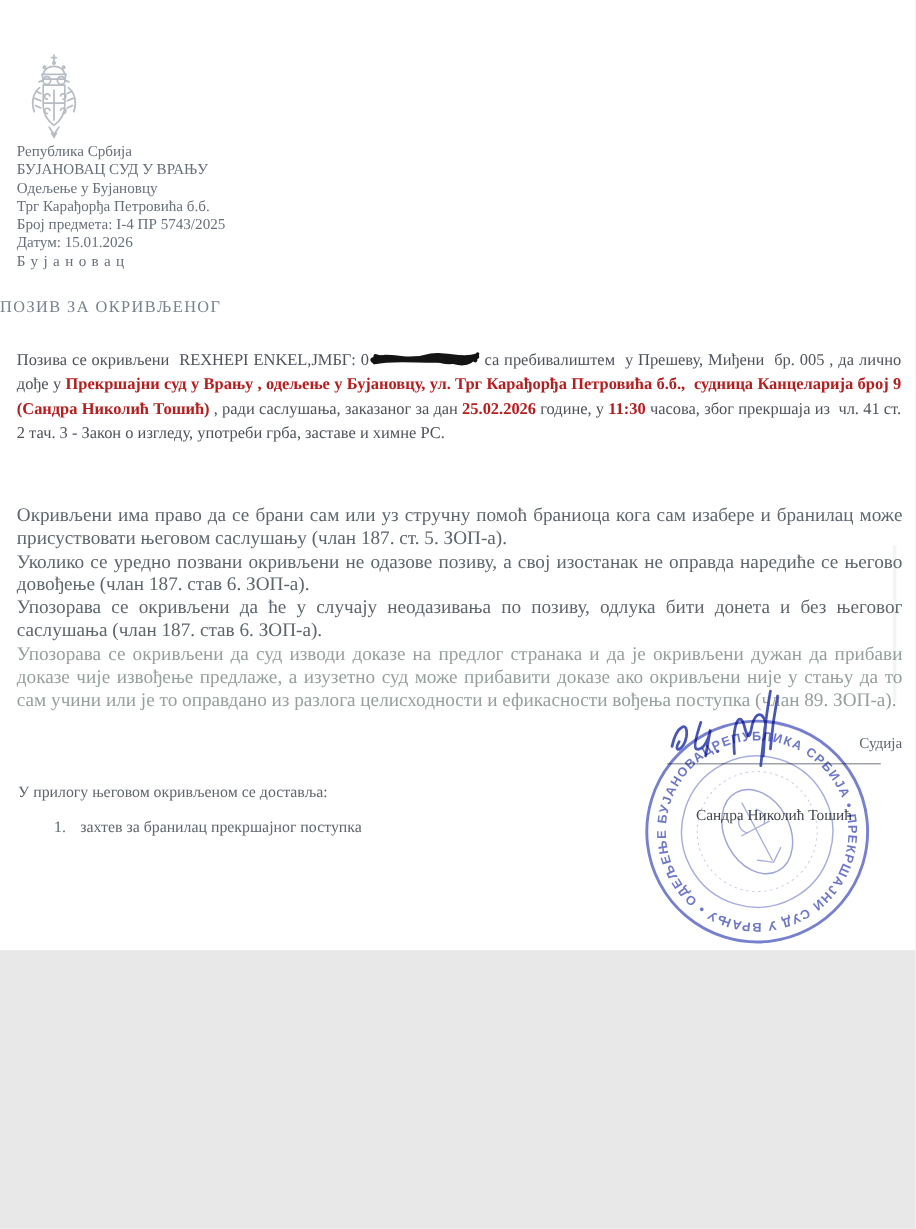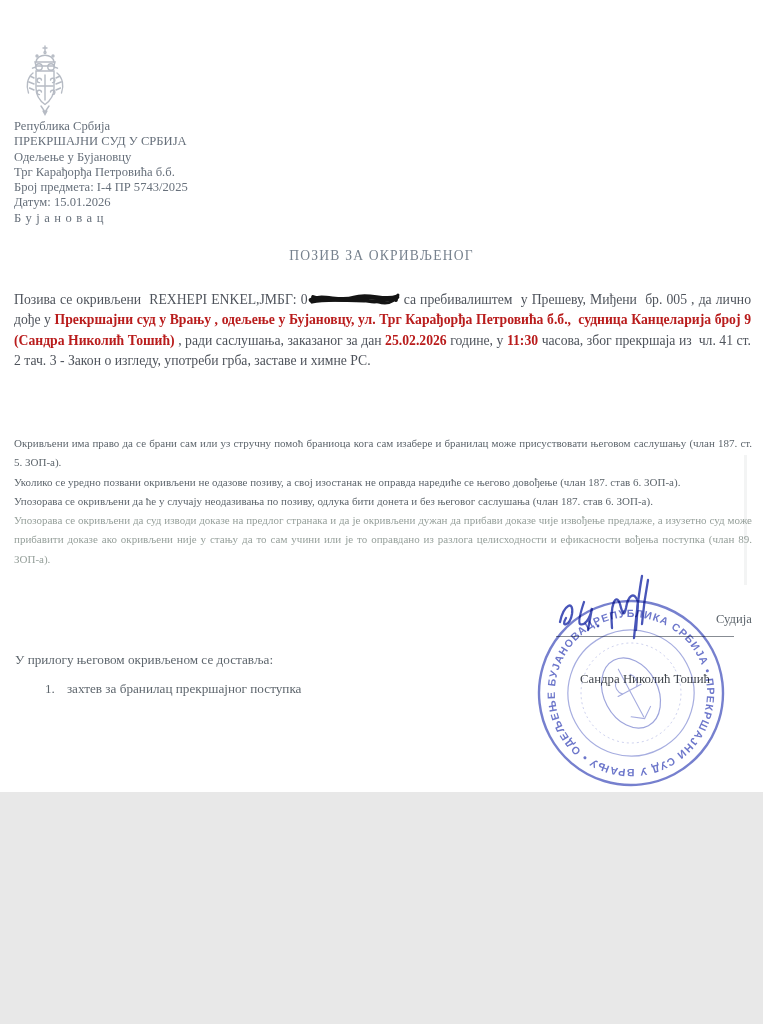--- a/index.html
+++ b/index.html
@@ -5,30 +5,30 @@
   html,body{margin:0;padding:0;background:#e8e8e8;}
   .page{
     position:relative;width:763px;height:792px;background:#ffffff;
     font-family:"Liberation Serif","DejaVu Serif",serif;overflow:hidden;
   }
   
   .coa{position:absolute;left:24px;top:45px;width:42px;height:72px;}
   .letterhead{position:absolute;left:14px;top:119px;font-size:12.6px;line-height:15.3px;color:#67707b;}
   .letterhead .city{letter-spacing:4.5px;}
   
-  .doc-title{position:absolute;left:0;top:248px;width:100%;text-align:center;
+  .doc-title{position:absolute;left:0;top:248px;width:100%;
     font-size:13.6px;color:#77828e;letter-spacing:1.2px;}
   
   .para1{position:absolute;left:14px;top:290px;width:737px;margin:0;
     font-size:13.7px;line-height:20.4px;text-align:justify;color:#4e535b;}
   .para1 b{color:#b91c1c;}
   .redact{display:inline-block;vertical-align:-2px;line-height:0;}
   
-  .advisories{position:absolute;left:14px;top:434px;width:738px;
-    font-size:11px;line-height:19.3px;text-align:justify;color:#5e666d;}
+  .advisories{position:absolute;left:14px;top:420px;width:738px;
+    font-size:16px;line-height:19.3px;text-align:justify;color:#5e666d;}
   .advisories p{margin:0;}
   .advisories p.faded{color:#96a09b;}
   
   .attach-intro{position:absolute;left:15px;top:652px;font-size:13.2px;color:#5e666d;}
   .attach-item{position:absolute;left:45px;top:681px;font-size:13.2px;color:#5e666d;}
   .attach-item .num{margin-right:12px;}
   
   .sig-scrawl{position:absolute;left:548px;top:574px;width:140px;height:66px;}
   .sig-role{position:absolute;left:716px;top:612px;font-size:12.6px;color:#5e666d;}
   .sig-line{position:absolute;left:556px;top:636px;width:178px;height:0;border-top:1px solid #878c93;}
@@ -62,21 +62,21 @@
       <path d="M33,28 C39,33 40,41 37.5,48 M36,31 l-4,2 M37,37 l-5,2 M36.5,43 l-4.5,2"></path>
       <path d="M12,26 h18 v17 c0,9 -5.5,14 -9,16.5 c-3.5,-2.5 -9,-7.5 -9,-16.5 z"></path>
       <path d="M21,30 v25 M13,41 h16"></path>
       <path d="M17.5,35 a2.2,2.2 0 1 0 -2,2.6 M26.5,35 a2.2,2.2 0 1 1 2,2.6 M17.5,47 a2.2,2.2 0 1 0 -2,2.6 M26.5,47 a2.2,2.2 0 1 1 2,2.6"></path>
       <path d="M17,61 l4,6 l4,-6 M19,66 l2,3.5 l2,-3.5"></path>
     </g>
   </svg>
 
   <div class="letterhead">
     <div>Република Србија</div>
-    <div>ПРЕКРШАЈНИ СУД У СРБИЈА</div>
+    <div>БУЈАНОВАЦ СУД У ВРАЊУ</div>
     <div>Одељење у Бујановцу</div>
     <div>Трг Карађорђа Петровића б.б.</div>
     <div>Број предмета: I-4 ПР 5743/2025</div>
     <div>Датум: 15.01.2026</div>
     <div class="city">Бујановац</div>
   </div>
 
   <div class="doc-title">ПОЗИВ ЗА ОКРИВЉЕНОГ</div>
 
   <p class="para1"><span>Позива се окривљени &nbsp;REXHEPI ENKEL,ЈМБГ: 0</span><span class="redact"><svg width="92" height="14" viewBox="0 0 92 14" xmlns="http://www.w3.org/2000/svg">

